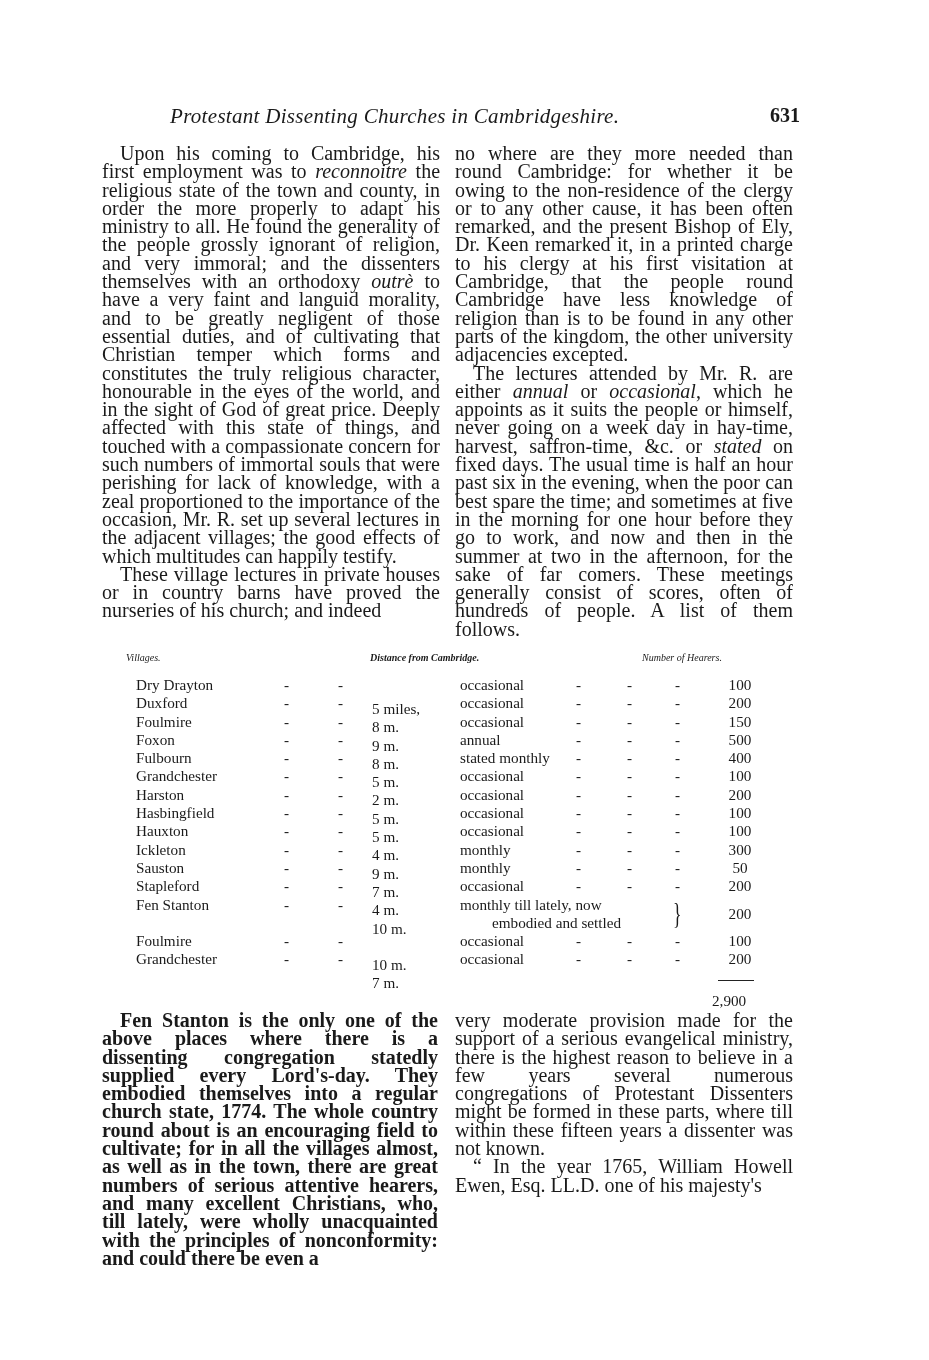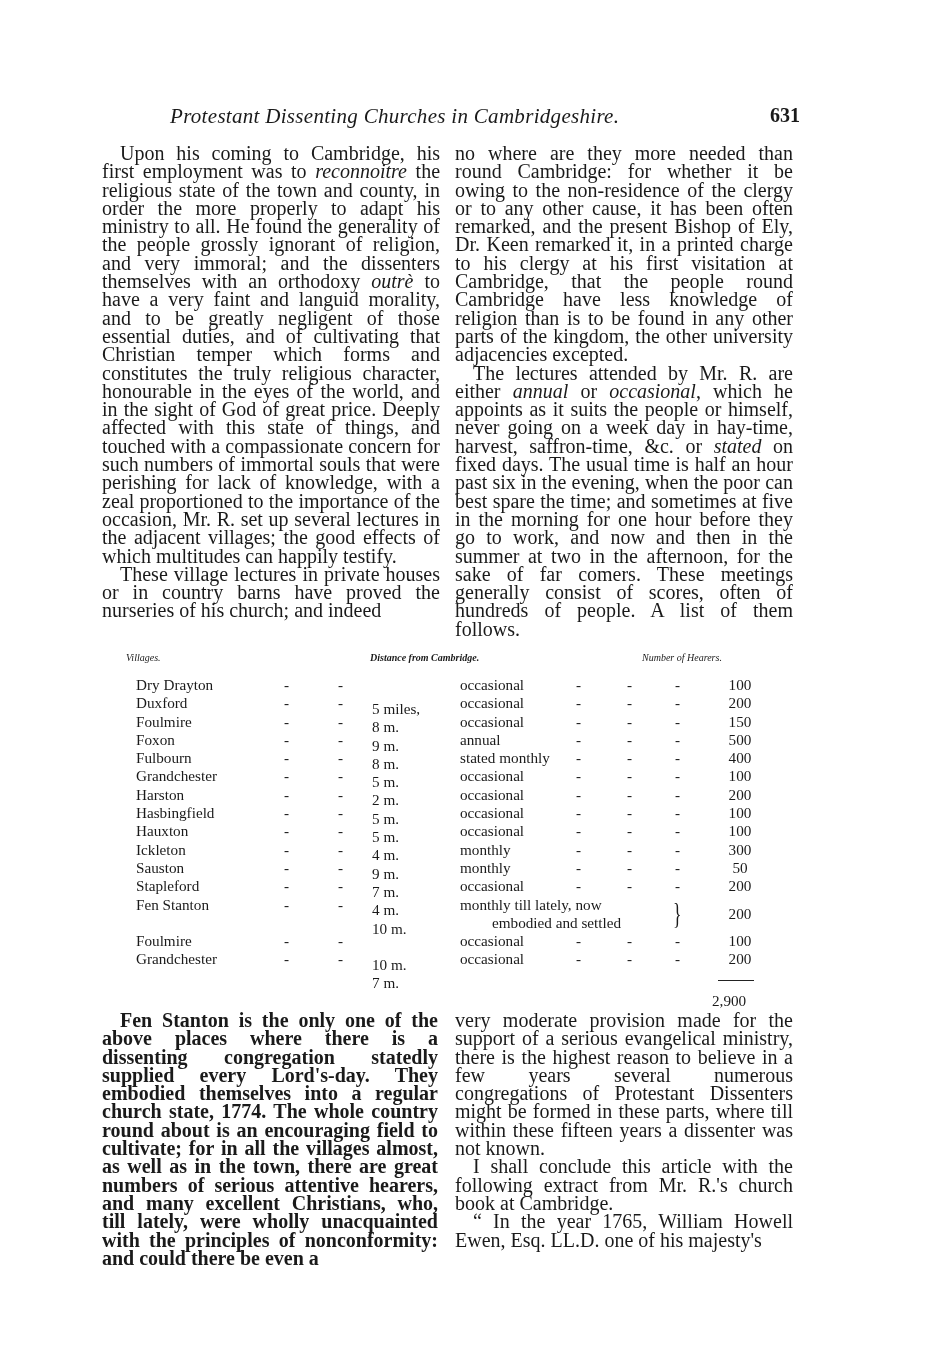--- a/index.html
+++ b/index.html
@@ -253,15 +253,14 @@
 
 <div class="total-rule"></div>
 <div class="total">2,900</div>
 
 <div class="col col-left-bottom">
   <p class="indent">Fen Stanton is the only one of the above places where there is a dissenting congregation statedly supplied every Lord's-day. They embodied themselves into a regular church state, 1774. The whole country round about is an encouraging field to cultivate; for in all the villages almost, as well as in the town, there are great numbers of serious attentive hearers, and many excellent Christians, who, till lately, were wholly unacquainted with the principles of nonconformity: and could there be even a</p>
 </div>
 
 <div class="col col-right-bottom">
   <p>very moderate provision made for the support of a serious evangelical ministry, there is the highest reason to believe in a few years several numerous congregations of Protestant Dissenters might be formed in these parts, where till within these fifteen years a dissenter was not known.</p>
-  <p class="indent">I shall conclude this article with the following extract from Mr. R.'s church book at Cambridge.</p>
   <p class="indent">“ In the year 1765, William Howell Ewen, Esq. LL.D. one of his majesty's</p>
 </div>
 
 </body></html>

